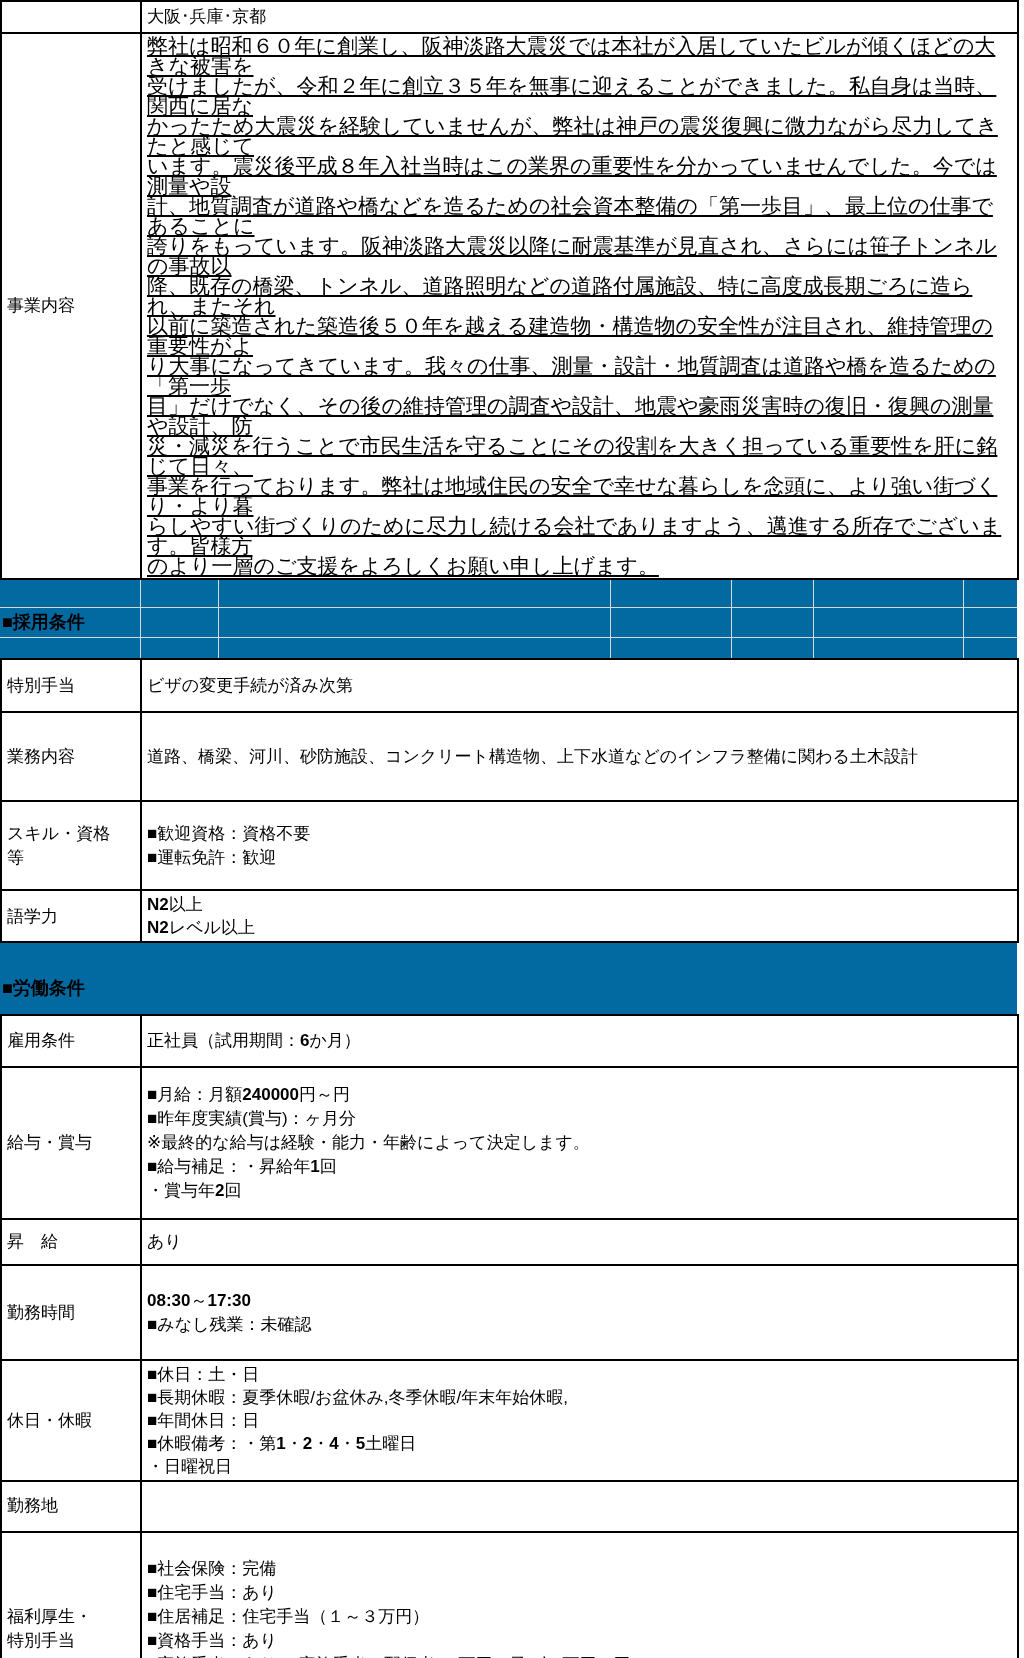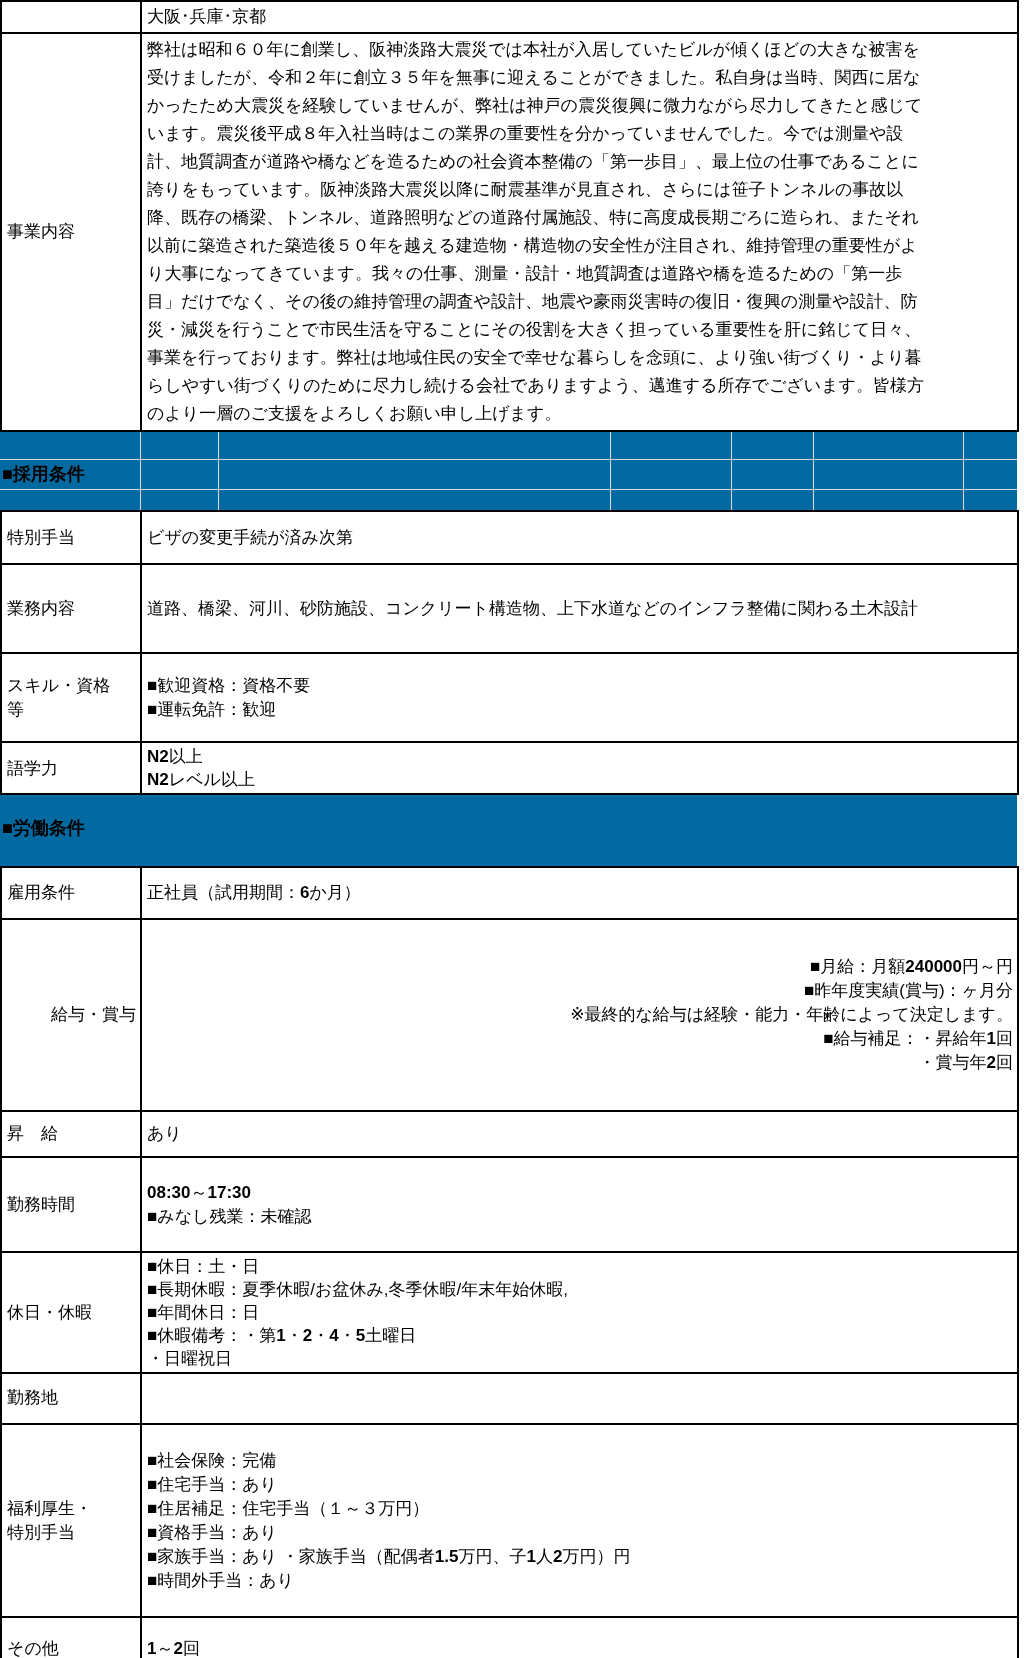--- a/index.html
+++ b/index.html
@@ -10,44 +10,44 @@
   td{box-sizing:border-box;border:2px solid #000;vertical-align:middle;
      font-size:17px;line-height:24px;overflow:hidden;padding:2px 4px 2px 5px;}
   .label-cell{width:140px;white-space:pre-line;}
   .value-cell{white-space:pre-line;}
   b{font-weight:bold;}
 
   
   .t-top{border-top:none;}
   .t-top .r-area td{height:32px;}
   .t-top .r-business td{height:347px;}
-  .business-text{line-height:28px;font-size:17px;}
+  .business-text{line-height:20px;font-size:21px;text-decoration:underline;}
 
   
   .gap{position:relative;width:1017px;background:#0369a1;}
   .gap-recruit{height:78px;}
   .gap-labor{height:71px;}
   .vline{position:absolute;top:0;bottom:0;width:1px;background:#d9d9d9;}
   .hline{position:absolute;left:0;right:0;height:1px;background:#d9d9d9;}
   .section-title{position:absolute;left:2px;font-weight:bold;font-size:18px;line-height:26px;}
   .gap-recruit .section-title{top:29px;}
-  .gap-labor .section-title{top:20px;}
+  .gap-labor .section-title{top:32px;}
 
   
   .t-recruit col.c1{width:140px;} .t-recruit col.c2{width:470px;}
   .t-recruit col.c3{width:121px;} .t-recruit col.c4{width:286px;}
   .t-recruit .r-jobtype td{height:46px;}
   .t-recruit .r-startdate td{height:53px;}
   .t-recruit .r-jobdetail td{height:89px;}
   .t-recruit .r-skills td{height:89px;margin-top:36px;}
   .t-recruit .r-language td{height:52px;line-height:23px;}
 
   
   .t-labor .r-employment td{height:52px;}
-  .t-labor .r-salary td{height:192px;text-align:right;}
+  .t-labor .r-salary td{height:152px;}
   .t-labor .r-raise td{height:46px;}
   .t-labor .r-hours td{height:95px;}
   .t-labor .r-holidays td{height:118px;line-height:23px;}
   .t-labor .r-location td{height:51px;font-family:Liberation Mono, monospace;}
   .t-labor .r-benefits td{height:193px;}
   .t-labor .r-other td{height:64px;margin-top:48px;}
 </style>
 </head>
 <body>
 

